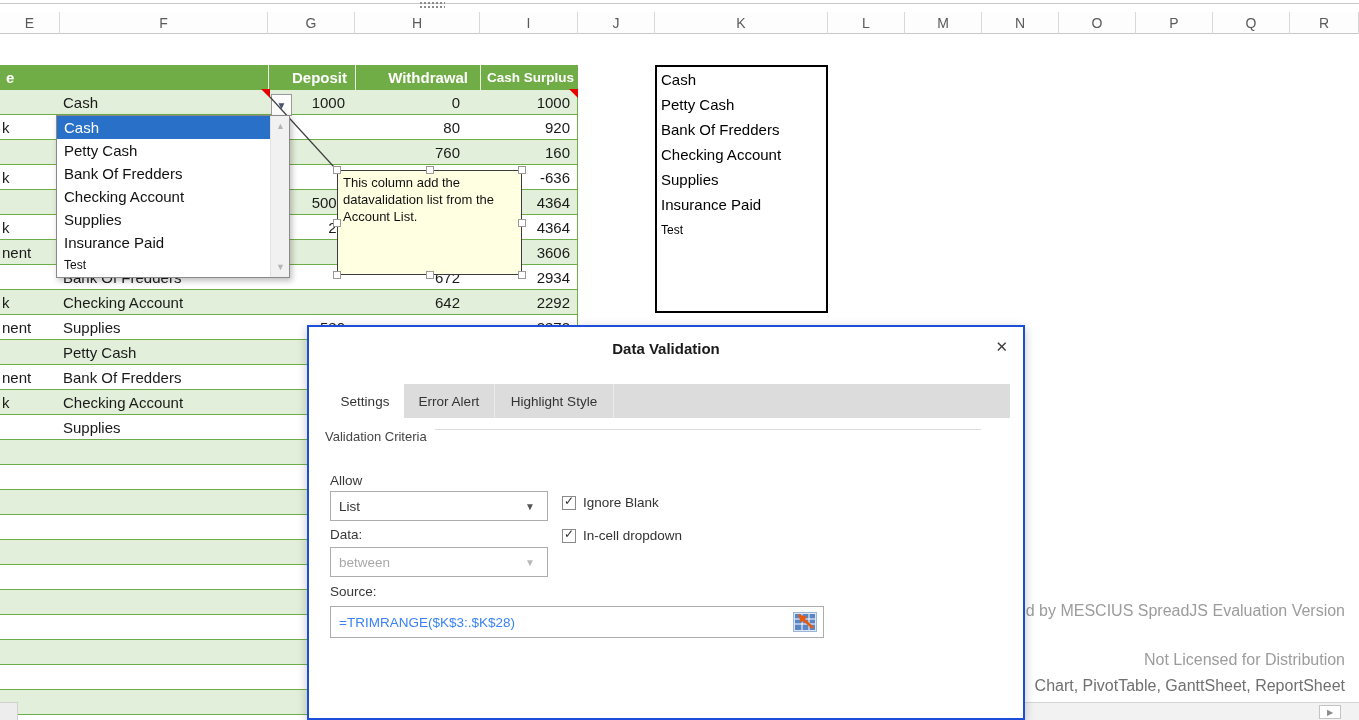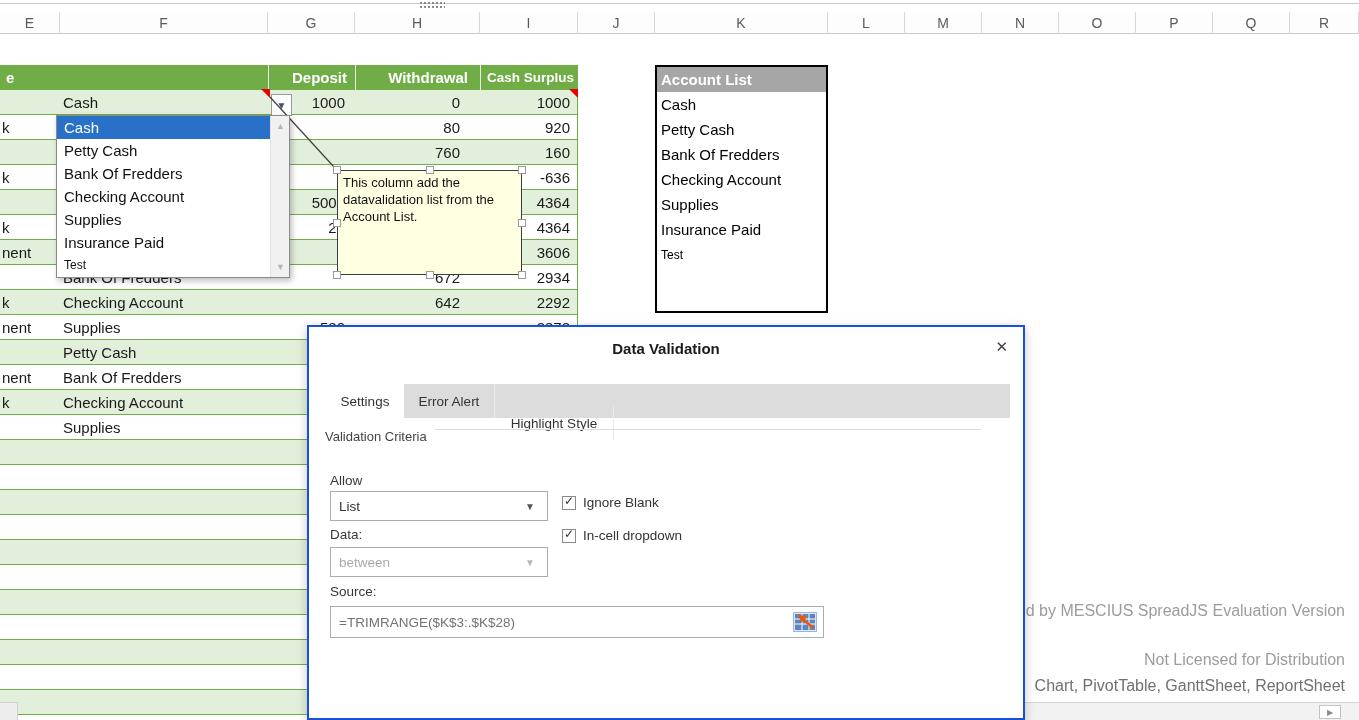--- a/index.html
+++ b/index.html
@@ -93,21 +93,21 @@
     font-size:13.5px; display:flex; align-items:center; }
   .combo .val { flex:1; padding-left:8px; color:#333; }
   .combo .car { width:34px; text-align:center; color:#555; font-size:10px; }
   .combo.disabled .val { color:#a9a9a9; } .combo.disabled .car { color:#b9b9b9; }
   .chk-row { position:absolute; left:253px; display:flex; align-items:center; }
   .chk-box { width:14px; height:14px; border:1px solid #8a8a8a; background:#fff; position:relative; }
   .chk-box .mark { position:absolute; left:1px; top:-3px; font-size:12px; color:#333; }
   .chk-lbl { font-size:13.5px; color:#333; padding-left:7px; }
   #src-input { position:absolute; left:21px; top:279px; width:494px; height:32px; border:1px solid #acacac;
     background:#fff; display:flex; align-items:center; }
-  #src-input .val { flex:1; padding-left:8px; font-size:13.5px; color:#737373; }
+  #src-input .val { flex:1; padding-left:8px; font-size:13.5px; color:#3b82f6; }
   #range-icon { width:24px; height:20px; margin-right:6px; }
 </style>
 </head>
 <body>
 
 <div id="stage">
 
   <div class="top-line"></div>
   <div class="drag-dots"></div>
 
@@ -355,21 +355,20 @@
         <div class="dd-item">Insurance Paid</div>
         <div class="dd-item small">Test</div>
       </div>
     <div id="dd-scroll">
       <span class="arr up">▲</span>
       <span class="arr down">▼</span>
     </div>
   </div>
 
   <div id="acct-list">
-    <div class="al-head">Account List</div>
     <div id="al-items">
         <div class="al-item">Cash</div>
         <div class="al-item">Petty Cash</div>
         <div class="al-item">Bank Of Fredders</div>
         <div class="al-item">Checking Account</div>
         <div class="al-item">Supplies</div>
         <div class="al-item">Insurance Paid</div>
         <div class="al-item small">Test</div>
       </div>
   </div>
@@ -385,21 +384,21 @@
     </div>
   </div>
   <div id="corner-box"></div>
 
   <div id="dialog">
     <div id="dlg-title">Data Validation</div>
     <div id="dlg-close">✕</div>
     <div id="tabstrip">
         <div class="tab active" style="width: 78px;">Settings</div>
         <div class="tab" style="width: 91px;">Error Alert</div>
-        <div class="tab" style="width: 119px; margin-top: 22px;">Highlight Style</div>
+        <div class="tab" style="width: 119px;">Highlight Style</div>
       </div>
 
     <div id="vc-group">
       <span class="lbl">Validation Criteria</span>
       <span class="rule"></span>
     </div>
 
     <div class="dlg-lbl" style="left:21px;top:146px;">Allow</div>
     <div class="combo" style="top:164px;">
       <span class="val">List</span>

